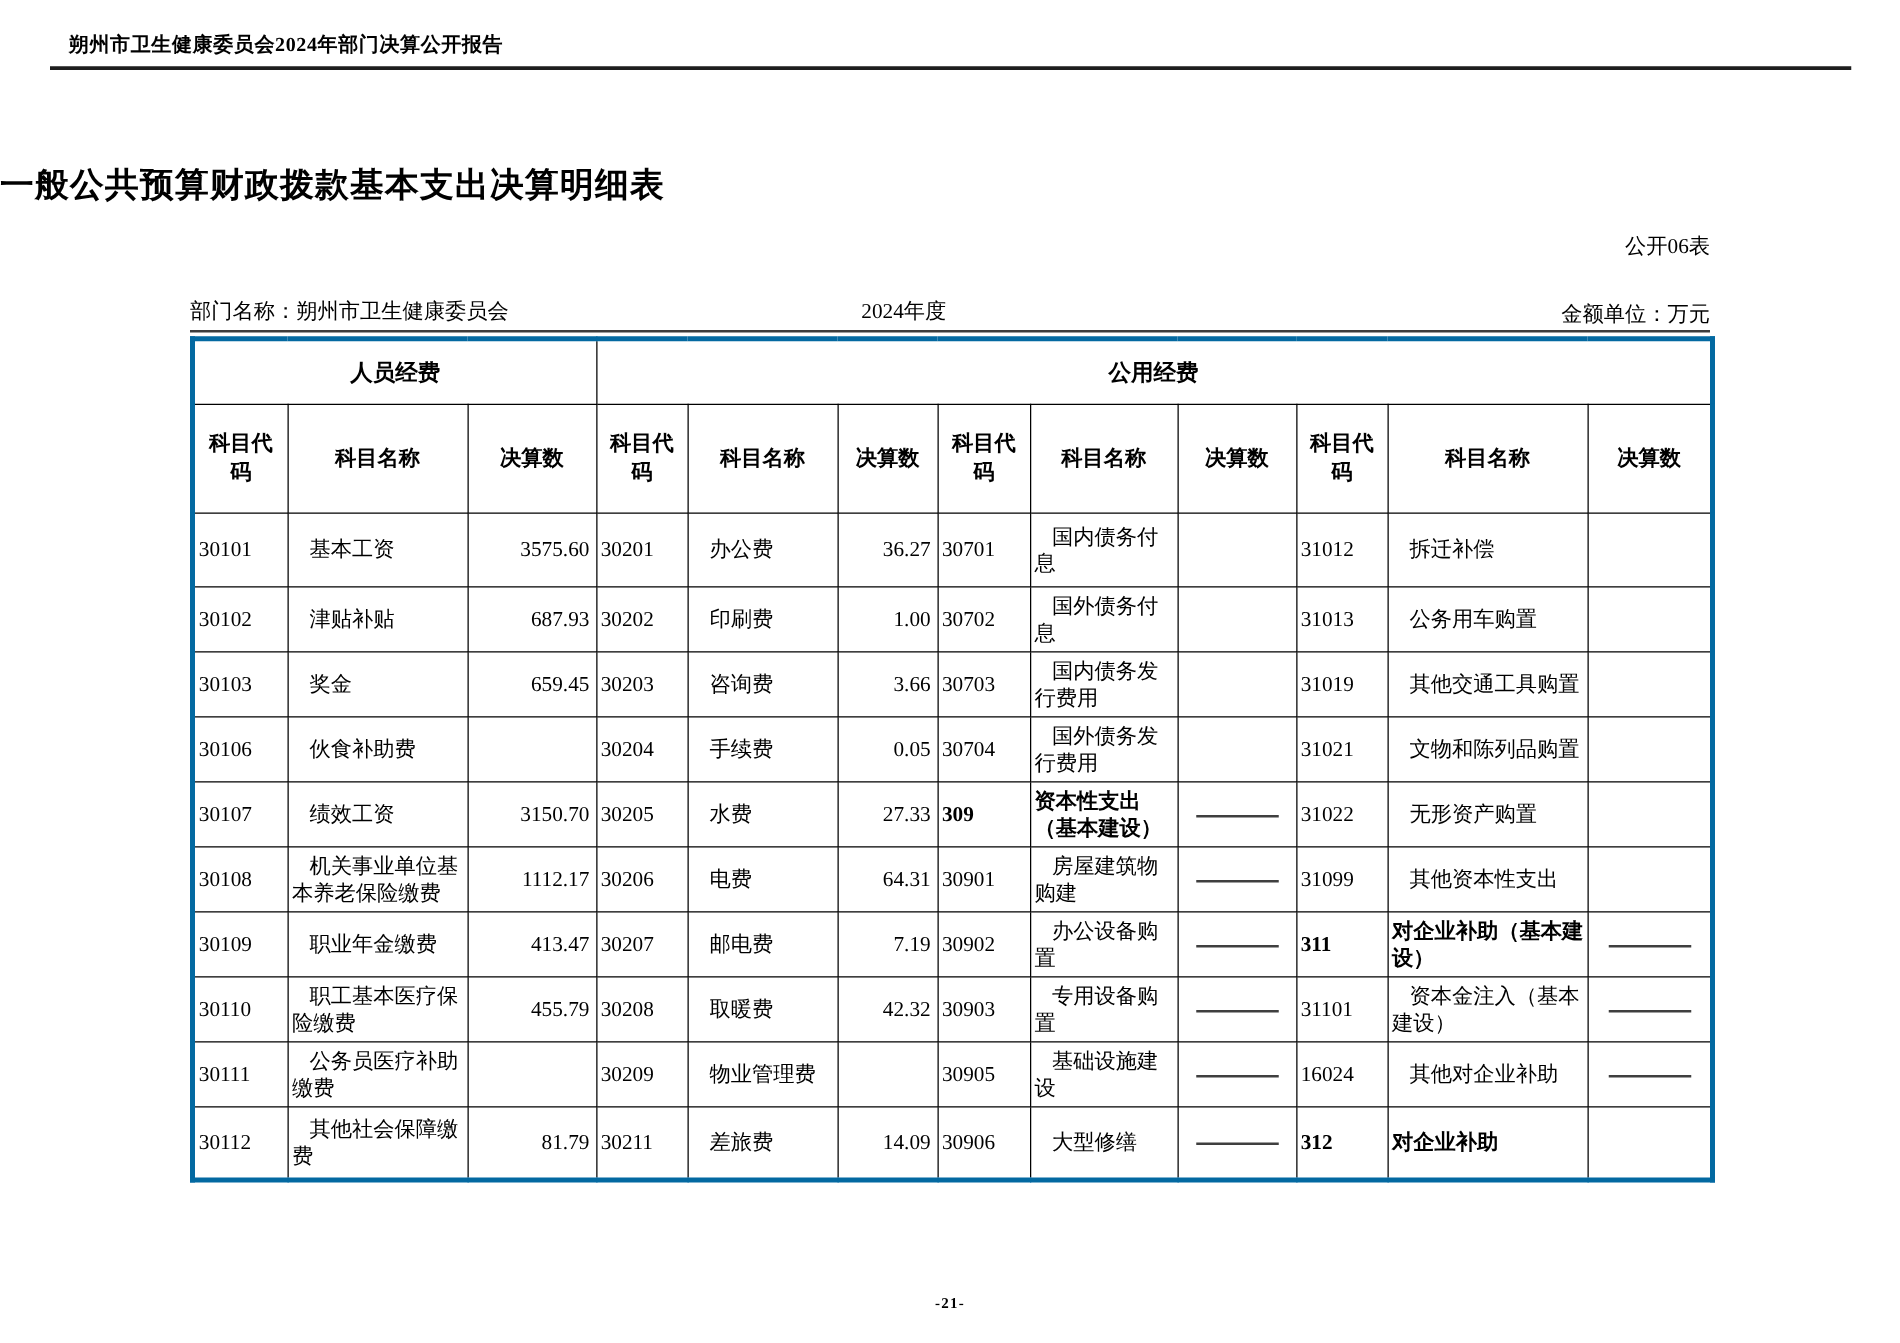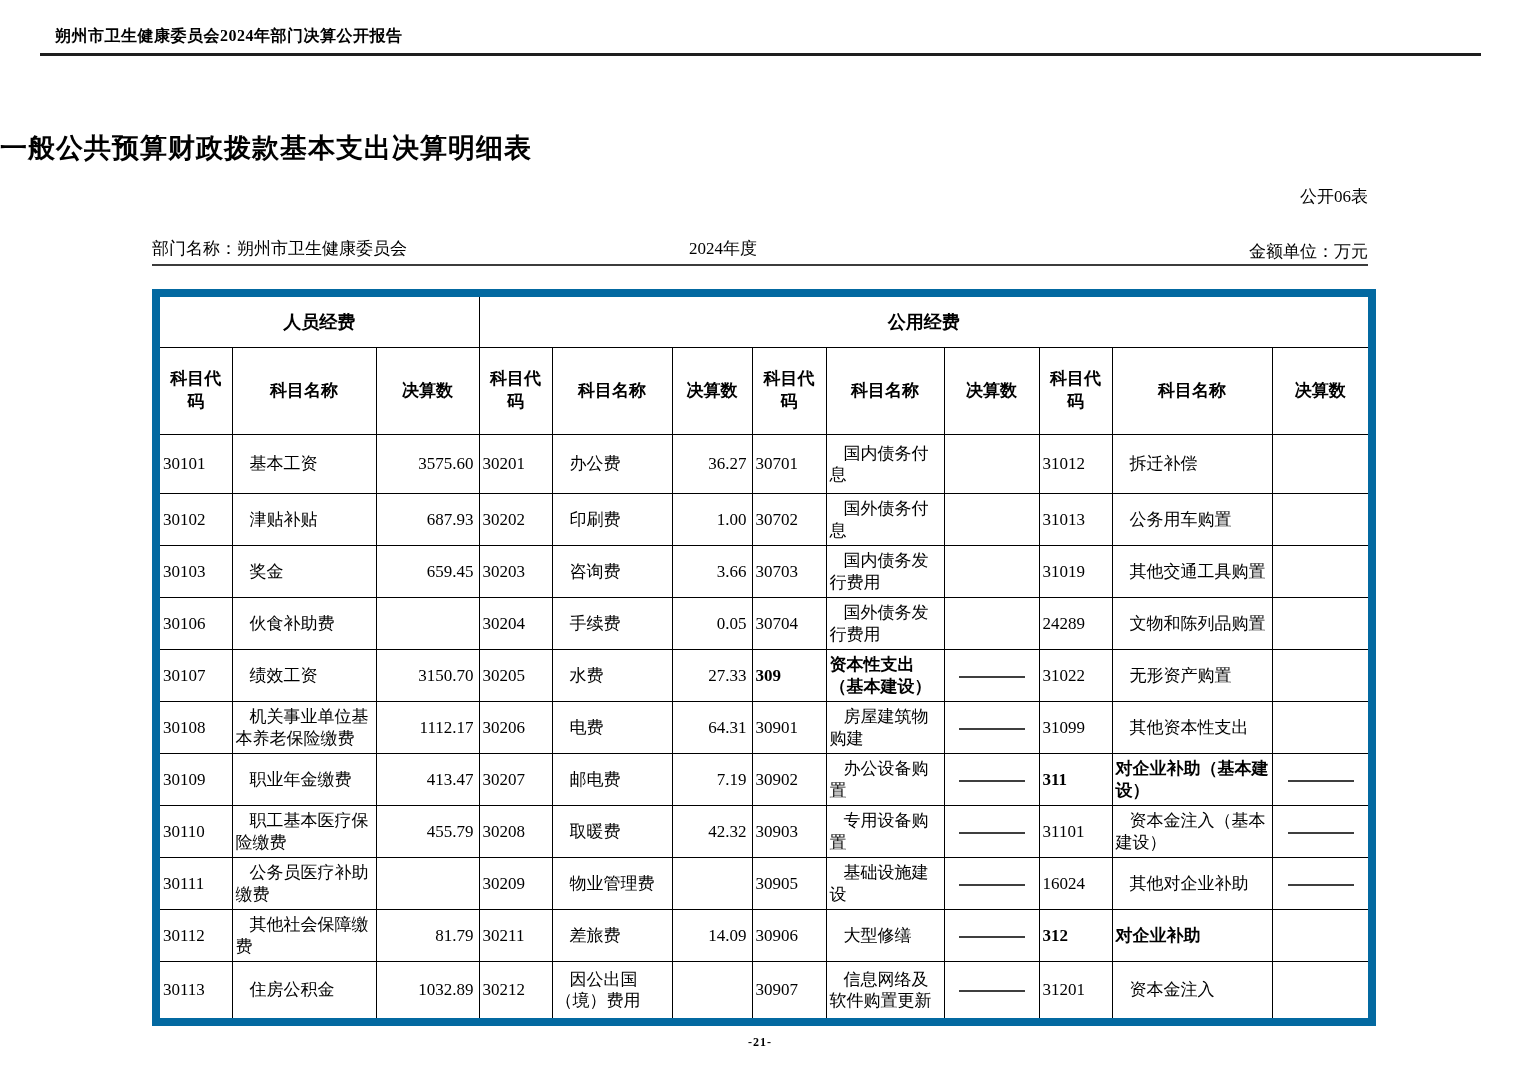--- a/index.html
+++ b/index.html
@@ -20,22 +20,21 @@
     font-size:27px;font-weight:bold;letter-spacing:1px;
   }
   .table-no{position:absolute;right:152px;top:185px;font-size:17px;}
   .dept{position:absolute;left:152px;top:237px;font-size:17px;}
   .year{position:absolute;left:689px;top:237px;font-size:17px;}
   .unit{position:absolute;right:152px;top:240px;font-size:17px;}
   .table-topline{position:absolute;left:152px;top:264px;width:1216px;height:2px;background:#3c3c3c;}
   table.budget{
     position:absolute;left:152px;top:269px;width:1216px;
     border-collapse:collapse;table-layout:fixed;
-    border:8px solid #0369a1;
-    margin-top:20px;
+    border:4px solid #0369a1;
   }
   .budget th,.budget td{
     border:1.5px solid #000;vertical-align:middle;
     font-size:17px;overflow:hidden;
   }
   .budget thead tr.group th{height:48px;font-size:18px;font-weight:bold;text-align:center;}
   .budget thead tr.cols th{height:86px;font-weight:bold;text-align:center;padding:0 7px;line-height:1.35;}
   .budget tbody td{height:47px;}
   .budget tbody tr:first-child td{height:54px;}
   .budget tbody tr:last-child td{height:52px;}
@@ -147,21 +146,21 @@
       <tr>
         <td class="code">30106</td>
         <td class="name ind">伙食补助费</td>
         <td class="val"></td>
         <td class="code">30204</td>
         <td class="name ind">手续费</td>
         <td class="val">0.05</td>
         <td class="code">30704</td>
         <td class="name ind">国外债务发行费用</td>
         <td class="val"></td>
-        <td class="code">24289</td>
+        <td class="code">31021</td>
         <td class="name ind">文物和陈列品购置</td>
         <td class="val"></td>
       </tr>
       <tr>
         <td class="code">30107</td>
         <td class="name ind">绩效工资</td>
         <td class="val">3150.70</td>
         <td class="code">30205</td>
         <td class="name ind">水费</td>
         <td class="val">27.33</td>
@@ -235,30 +234,16 @@
         <td class="code">30211</td>
         <td class="name ind">差旅费</td>
         <td class="val">14.09</td>
         <td class="code">30906</td>
         <td class="name ind">大型修缮</td>
         <td class="val dashc"><span class="dash"></span></td>
         <td class="code b">312</td>
         <td class="name b">对企业补助</td>
         <td class="val b"></td>
       </tr>
-      <tr>
-        <td class="code">30113</td>
-        <td class="name ind">住房公积金</td>
-        <td class="val">1032.89</td>
-        <td class="code">30212</td>
-        <td class="name ind">因公出国（境）费用</td>
-        <td class="val"></td>
-        <td class="code">30907</td>
-        <td class="name ind">信息网络及软件购置更新</td>
-        <td class="val dashc"><span class="dash"></span></td>
-        <td class="code">31201</td>
-        <td class="name ind">资本金注入</td>
-        <td class="val"></td>
-      </tr>
     </tbody>
   </table>
 
 <div class="page-number">-21-</div>
 
 </body></html>

